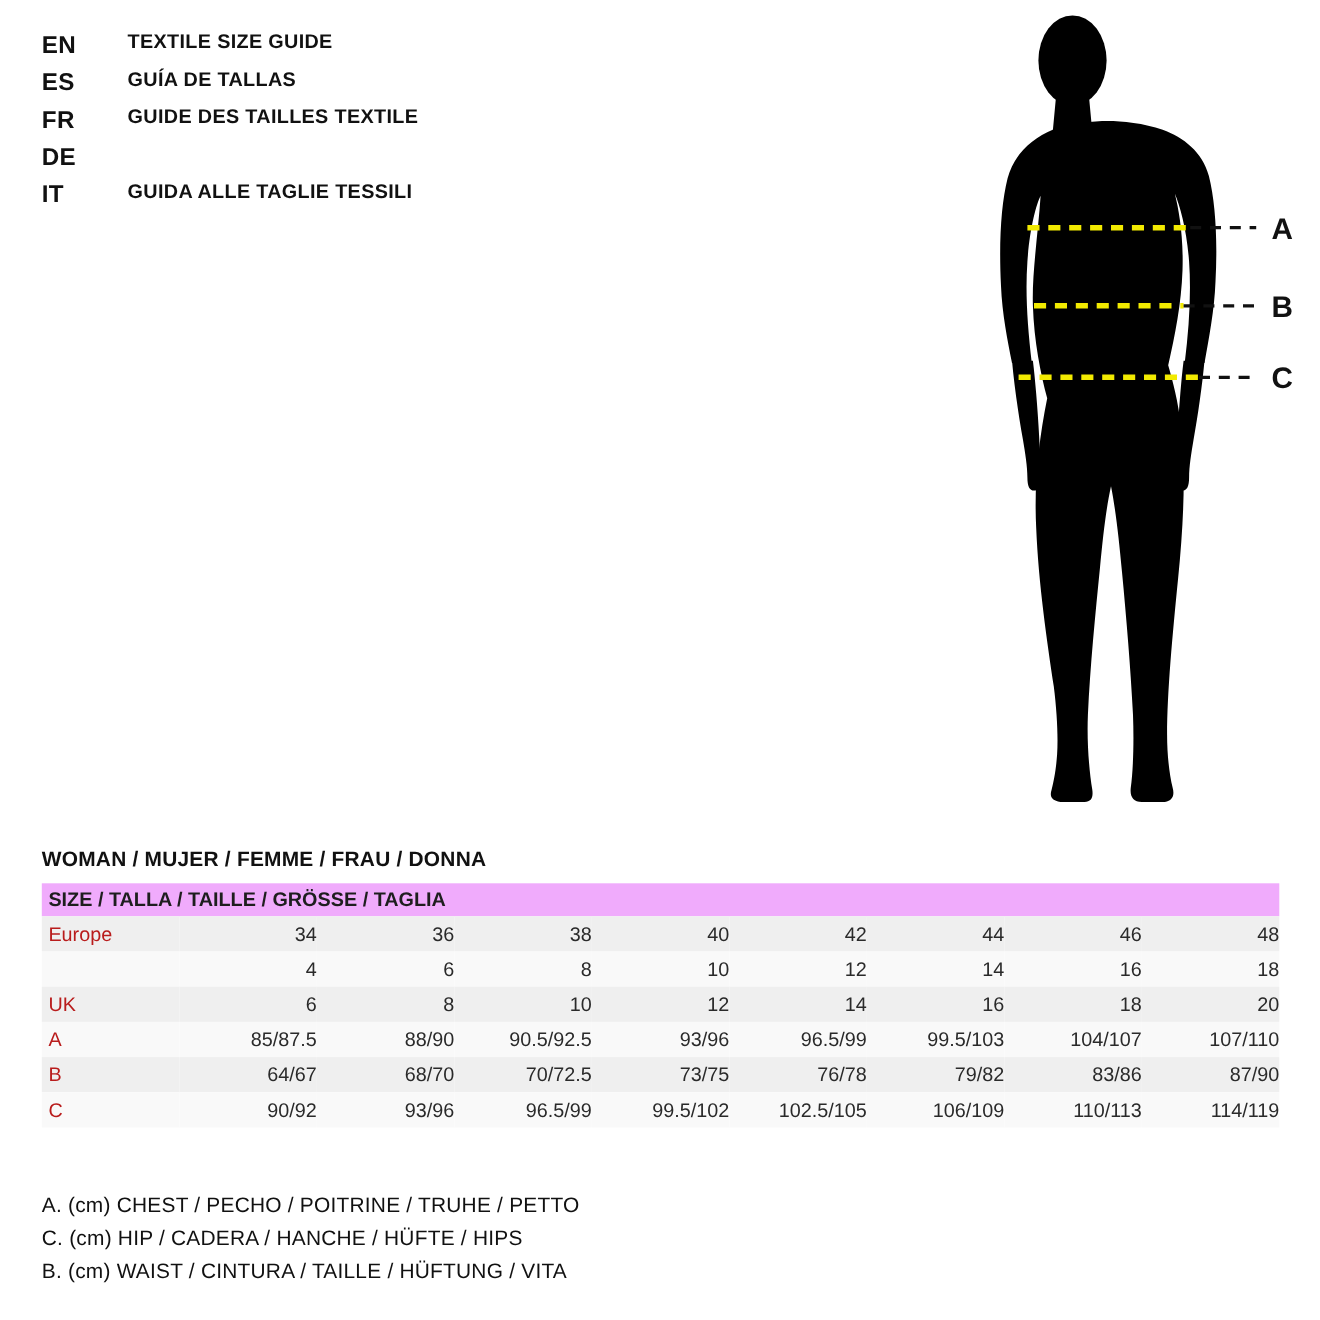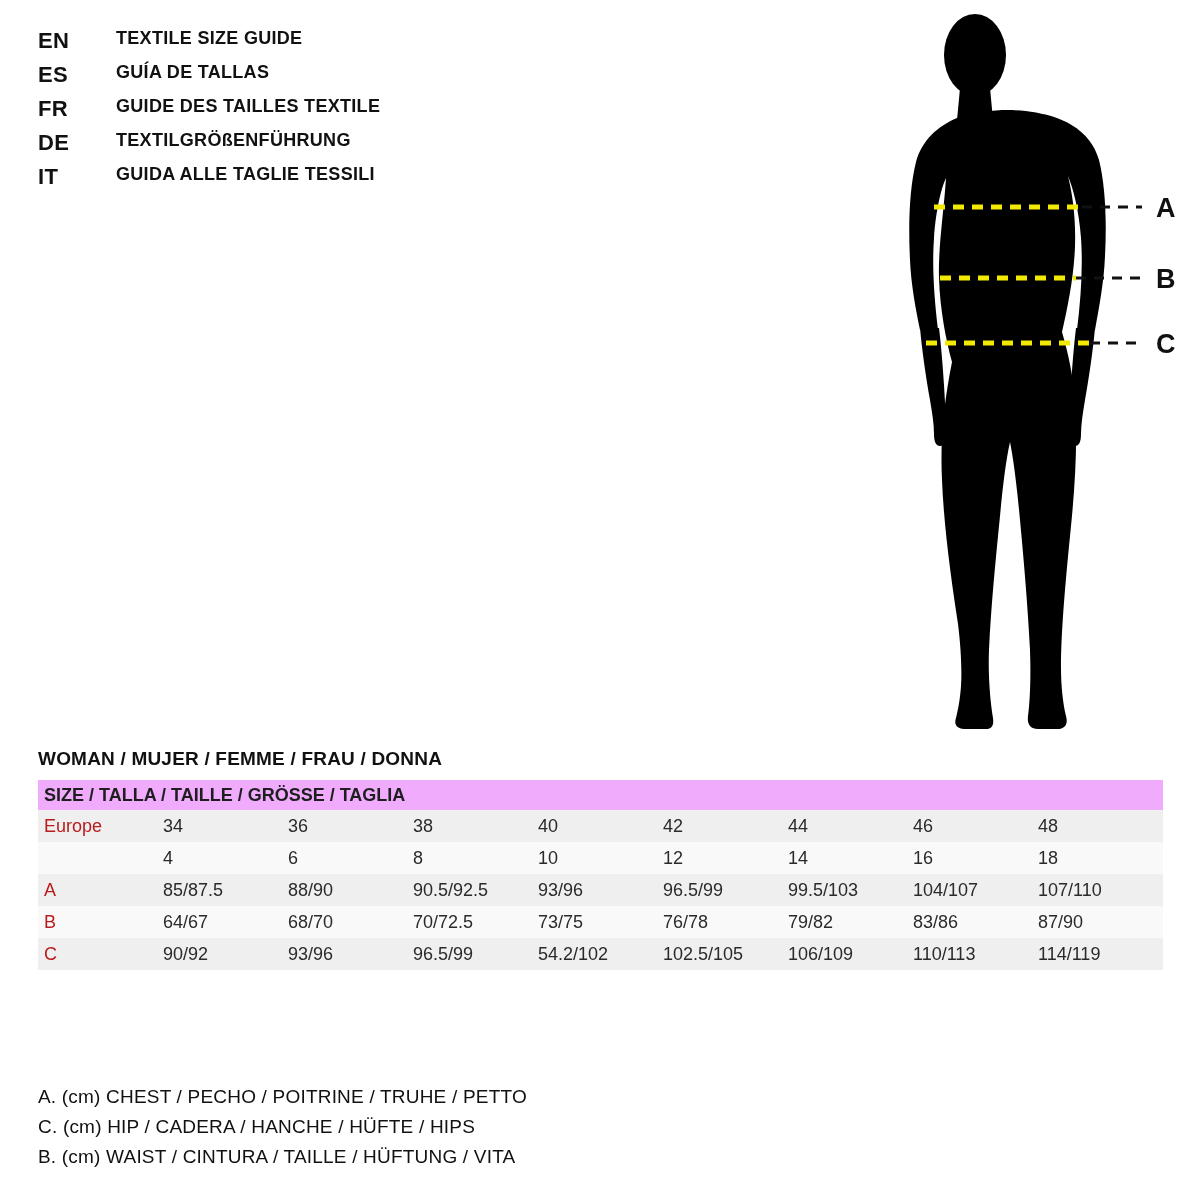--- a/index.html
+++ b/index.html
@@ -67,21 +67,21 @@
     font-family: "Liberation Sans", sans-serif;
     font-size: 27px;
     font-weight: bold;
     fill: #111111;
   }
 
   
   #table-section {
     position: absolute;
     left: 38px;
-    top: 748px;
+    top: 771px;
     width: 1125px;
   }
   #woman-heading {
     font-size: 19px;
     font-weight: bold;
     color: #111;
     margin: 0 0 10px 0;
     letter-spacing: 0.2px;
   }
   table {
@@ -106,21 +106,21 @@
     height: 30px;
   }
   tbody tr:nth-child(odd) { background: #efefef; }
   tbody tr:nth-child(even) { background: #f9f9f9; }
   td.rowlabel {
     text-align: left;
     padding-left: 6px;
     color: #b91c1c;
   }
   td.val {
-    text-align: left;
+    text-align: right;
   }
 
   
   #legend {
     position: absolute;
     left: 38px;
     top: 1086px;
     width: 800px;
   }
   .legend-row {
@@ -142,21 +142,20 @@
   <div class="title-row">
     <span class="title-lang">ES</span>
     <span class="title-text">GUÍA DE TALLAS</span>
   </div>
   <div class="title-row">
     <span class="title-lang">FR</span>
     <span class="title-text">GUIDE DES TAILLES TEXTILE</span>
   </div>
   <div class="title-row">
     <span class="title-lang">DE</span>
-    <span class="title-text">TEXTILGRÖßENFÜHRUNG</span>
   </div>
   <div class="title-row">
     <span class="title-lang">IT</span>
     <span class="title-text">GUIDA ALLE TAGLIE TESSILI</span>
   </div>
 </div>
 
 <div id="figure-area">
   <svg id="figure-svg" width="330" height="730" viewBox="0 0 330 730" xmlns="http://www.w3.org/2000/svg">
     <g fill="#000000">
@@ -249,20 +248,31 @@
           <td class="val">4</td>
           <td class="val">6</td>
           <td class="val">8</td>
           <td class="val">10</td>
           <td class="val">12</td>
           <td class="val">14</td>
           <td class="val">16</td>
           <td class="val">18</td>
         </tr>
         <tr>
+          <td class="rowlabel">UK</td>
+          <td class="val">6</td>
+          <td class="val">8</td>
+          <td class="val">10</td>
+          <td class="val">12</td>
+          <td class="val">14</td>
+          <td class="val">16</td>
+          <td class="val">18</td>
+          <td class="val">20</td>
+        </tr>
+        <tr>
           <td class="rowlabel">A</td>
           <td class="val">85/87.5</td>
           <td class="val">88/90</td>
           <td class="val">90.5/92.5</td>
           <td class="val">93/96</td>
           <td class="val">96.5/99</td>
           <td class="val">99.5/103</td>
           <td class="val">104/107</td>
           <td class="val">107/110</td>
         </tr>
@@ -275,21 +285,21 @@
           <td class="val">76/78</td>
           <td class="val">79/82</td>
           <td class="val">83/86</td>
           <td class="val">87/90</td>
         </tr>
         <tr>
           <td class="rowlabel">C</td>
           <td class="val">90/92</td>
           <td class="val">93/96</td>
           <td class="val">96.5/99</td>
-          <td class="val">54.2/102</td>
+          <td class="val">99.5/102</td>
           <td class="val">102.5/105</td>
           <td class="val">106/109</td>
           <td class="val">110/113</td>
           <td class="val">114/119</td>
         </tr>
       </tbody>
   </table>
 </div>
 
 <div id="legend">

